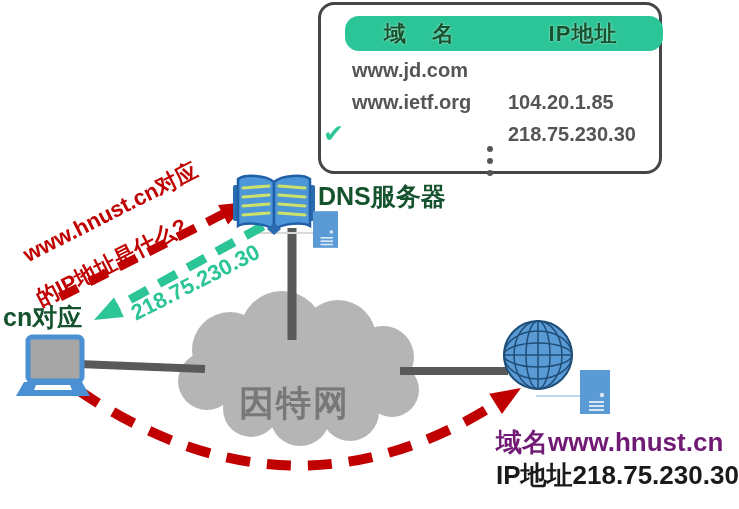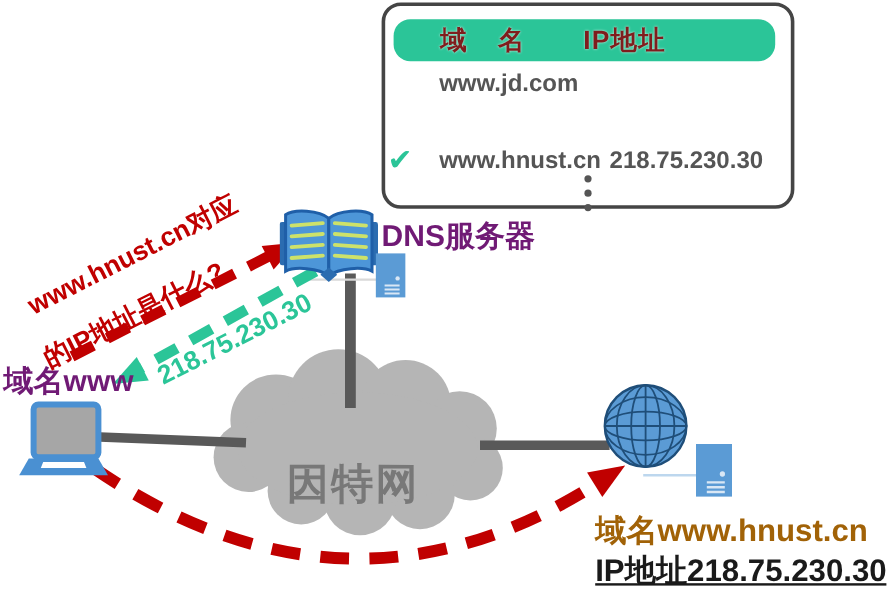--- a/index.html
+++ b/index.html
@@ -2,48 +2,48 @@
 <html><head>
 <meta charset="utf-8">
 <style>
   html,body{margin:0;padding:0;background:#ffffff;}
   .stage{
     position:relative;width:739px;height:509px;background:#ffffff;
     font-family:"Liberation Sans","DejaVu Sans",sans-serif;overflow:hidden;
   }
   .overlay{position:absolute;left:0;top:0;z-index:1;}
   .icon-box{position:absolute;z-index:2;}
-  .lbl{position:absolute;z-index:3;font-weight:bold;color:#701a75;white-space:nowrap;}
+  .lbl{position:absolute;z-index:3;font-weight:bold;color:#14532d;white-space:nowrap;}
   .lbl-dns{left:318px;top:180px;font-size:25px;}
   .lbl-user{left:3px;top:301px;font-size:25px;}
   .lbl-web{left:584px;top:331px;font-size:25px;}
-  .lbl-webdomain{left:496px;top:425px;font-size:26px;color:#a16207;}
-  .lbl-webip{left:496px;top:458px;font-size:26px;color:#1a1a1a;text-decoration:underline;}
+  .lbl-webdomain{left:496px;top:425px;font-size:26px;color:#701a75;}
+  .lbl-webip{left:496px;top:458px;font-size:26px;color:#1a1a1a;}
   .lbl-internet{left:239px;top:348px;font-size:35px;color:#787878;letter-spacing:2px;z-index:2;margin-top:32px;}
   .rot{position:absolute;z-index:3;font-weight:bold;white-space:nowrap;transform-origin:0 0;}
   .q1{left:18px;top:243px;font-size:22px;color:#C00000;transform:rotate(-27deg);}
   .q2{left:31px;top:287px;font-size:22px;color:#C00000;transform:rotate(-27deg);}
   .resp{left:127px;top:303px;font-size:22px;color:#2BC598;transform:rotate(-27deg);}
 
   
   .dns-table{
     position:absolute;left:318px;top:2px;width:344px;height:172px;z-index:4;
     background:#ffffff;border:3px solid #454545;border-radius:16px;box-sizing:border-box;
   }
   .dns-header{
-    position:absolute;left:7px;top:11px;width:318px;height:35px;background:#2BC598;
-    display:flex;align-items:center;color:#7f1d1d;font-weight:bold;font-size:22px;
+    position:absolute;left:24px;top:11px;width:318px;height:35px;background:#2BC598;
+    display:flex;align-items:center;color:#14532d;font-weight:bold;font-size:22px;
     text-shadow:0 0 2px rgba(255,255,255,0.85);
     border-radius:14px;
   }
   .h-domain{width:158px;text-align:center;letter-spacing:10px;}
-  .h-ip{flex:1;text-align:left;letter-spacing:1px;}
+  .h-ip{flex:1;text-align:center;letter-spacing:1px;}
   .dns-row{position:absolute;left:0;width:100%;height:26px;font-weight:bold;font-size:20px;color:#555555;}
   .row-0{top:54px;} .row-1{top:86px;} .row-2{top:118px;}
-  .cell-domain{position:absolute;left:45px;}
+  .cell-domain{position:absolute;left:31px;}
   .cell-ip{position:absolute;left:187px;}
   .check{position:absolute;left:2px;top:114px;font-size:25px;font-weight:bold;color:#2BC598;z-index:5;}
   .dot{position:absolute;left:166px;width:6px;height:6px;border-radius:50%;background:#555555;}
   .dot1{top:141px;} .dot2{top:153px;} .dot3{top:165px;}
 </style>
 </head>
 <body>
 
 <div class="stage">
 
@@ -87,22 +87,25 @@
   </svg>
 
   <div class="dns-table">
     <div class="dns-header">
       <span class="h-domain">域 名</span>
       <span class="h-ip">IP地址</span>
     </div>
     <div class="dns-row row-0">
       <span class="cell-domain">www.jd.com</span>
     </div>
+    <div class="dns-row row-1">
+      <span class="cell-domain">www.ietf.org</span>
+      <span class="cell-ip">104.20.1.85</span>
+    </div>
     <div class="dns-row row-2">
-      <span class="cell-domain">www.hnust.cn</span>
       <span class="cell-ip">218.75.230.30</span>
     </div>
     <span class="check">✔</span>
     <span class="dot dot1"></span>
     <span class="dot dot2"></span>
     <span class="dot dot3"></span>
   </div>
 
   <div class="icon-box" style="left:233px;top:172px;">
     <svg width="82" height="66" viewBox="0 0 82 66">
@@ -162,21 +165,21 @@
       <circle cx="22" cy="25" r="2.2" fill="#d9e7f5"></circle>
       <g stroke="#d9e7f5" stroke-width="2">
         <line x1="9" y1="32" x2="24" y2="32"></line>
           <line x1="9" y1="36" x2="24" y2="36"></line>
           <line x1="9" y1="40" x2="24" y2="40"></line>
       </g>
     </svg>
   </div>
 
   <div class="lbl lbl-dns">DNS服务器</div>
-  <div class="lbl lbl-user">域名www</div>
+  <div class="lbl lbl-user">cn对应</div>
   <div class="lbl lbl-internet">因特网</div>
   <div class="lbl lbl-webdomain">域名www.hnust.cn</div>
   <div class="lbl lbl-webip">IP地址218.75.230.30</div>
 
   <div class="rot q1">www.hnust.cn对应</div>
   <div class="rot q2">的IP地址是什么?</div>
   <div class="rot resp">218.75.230.30</div>
 
 </div>
 

